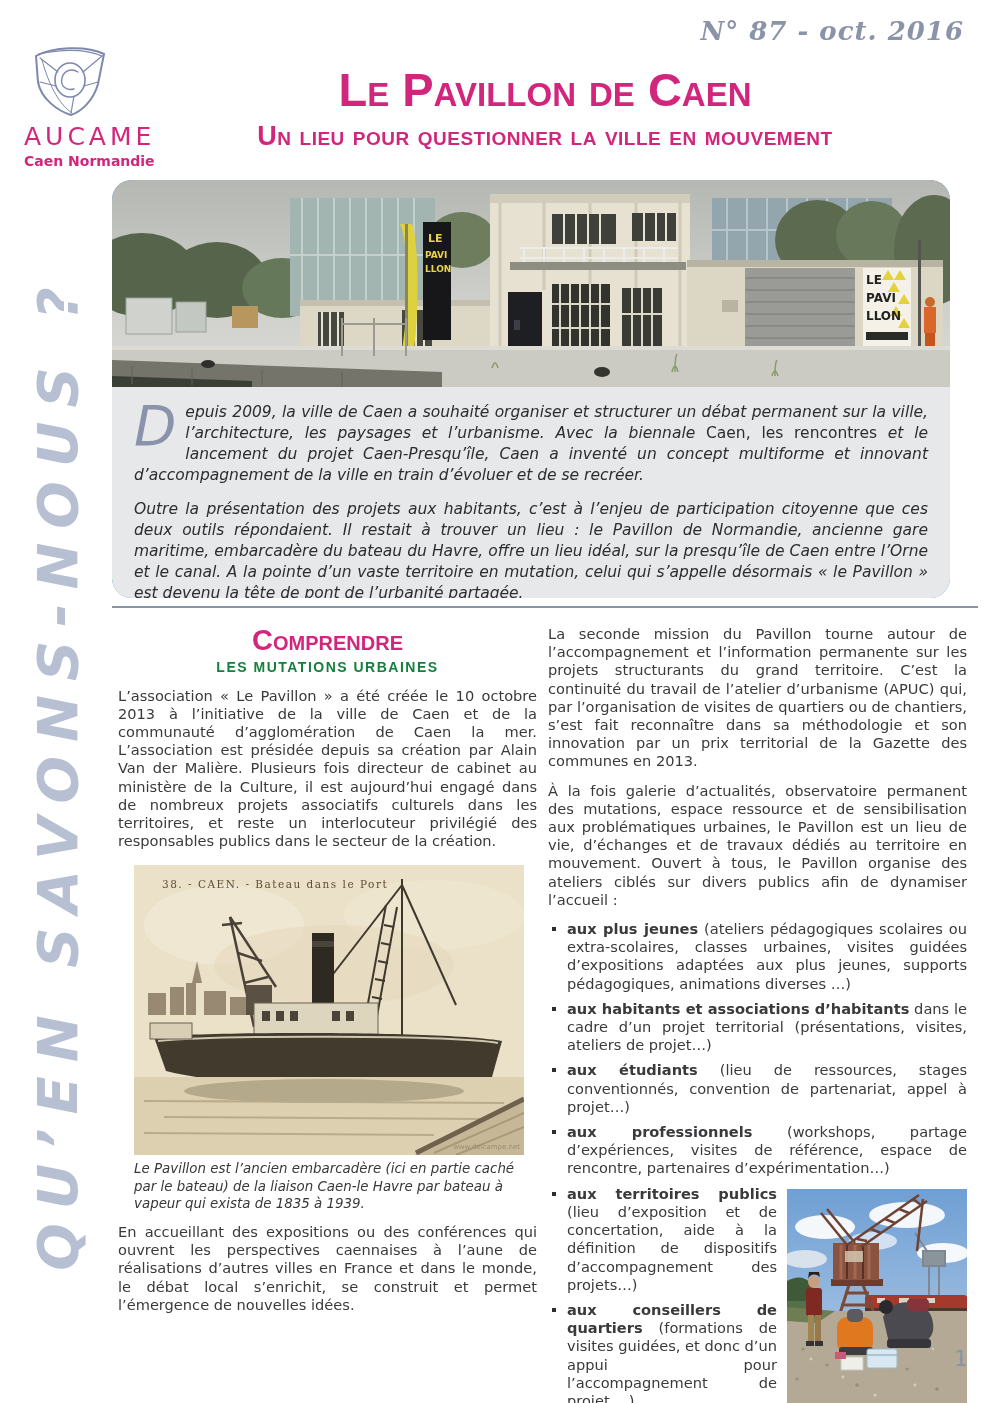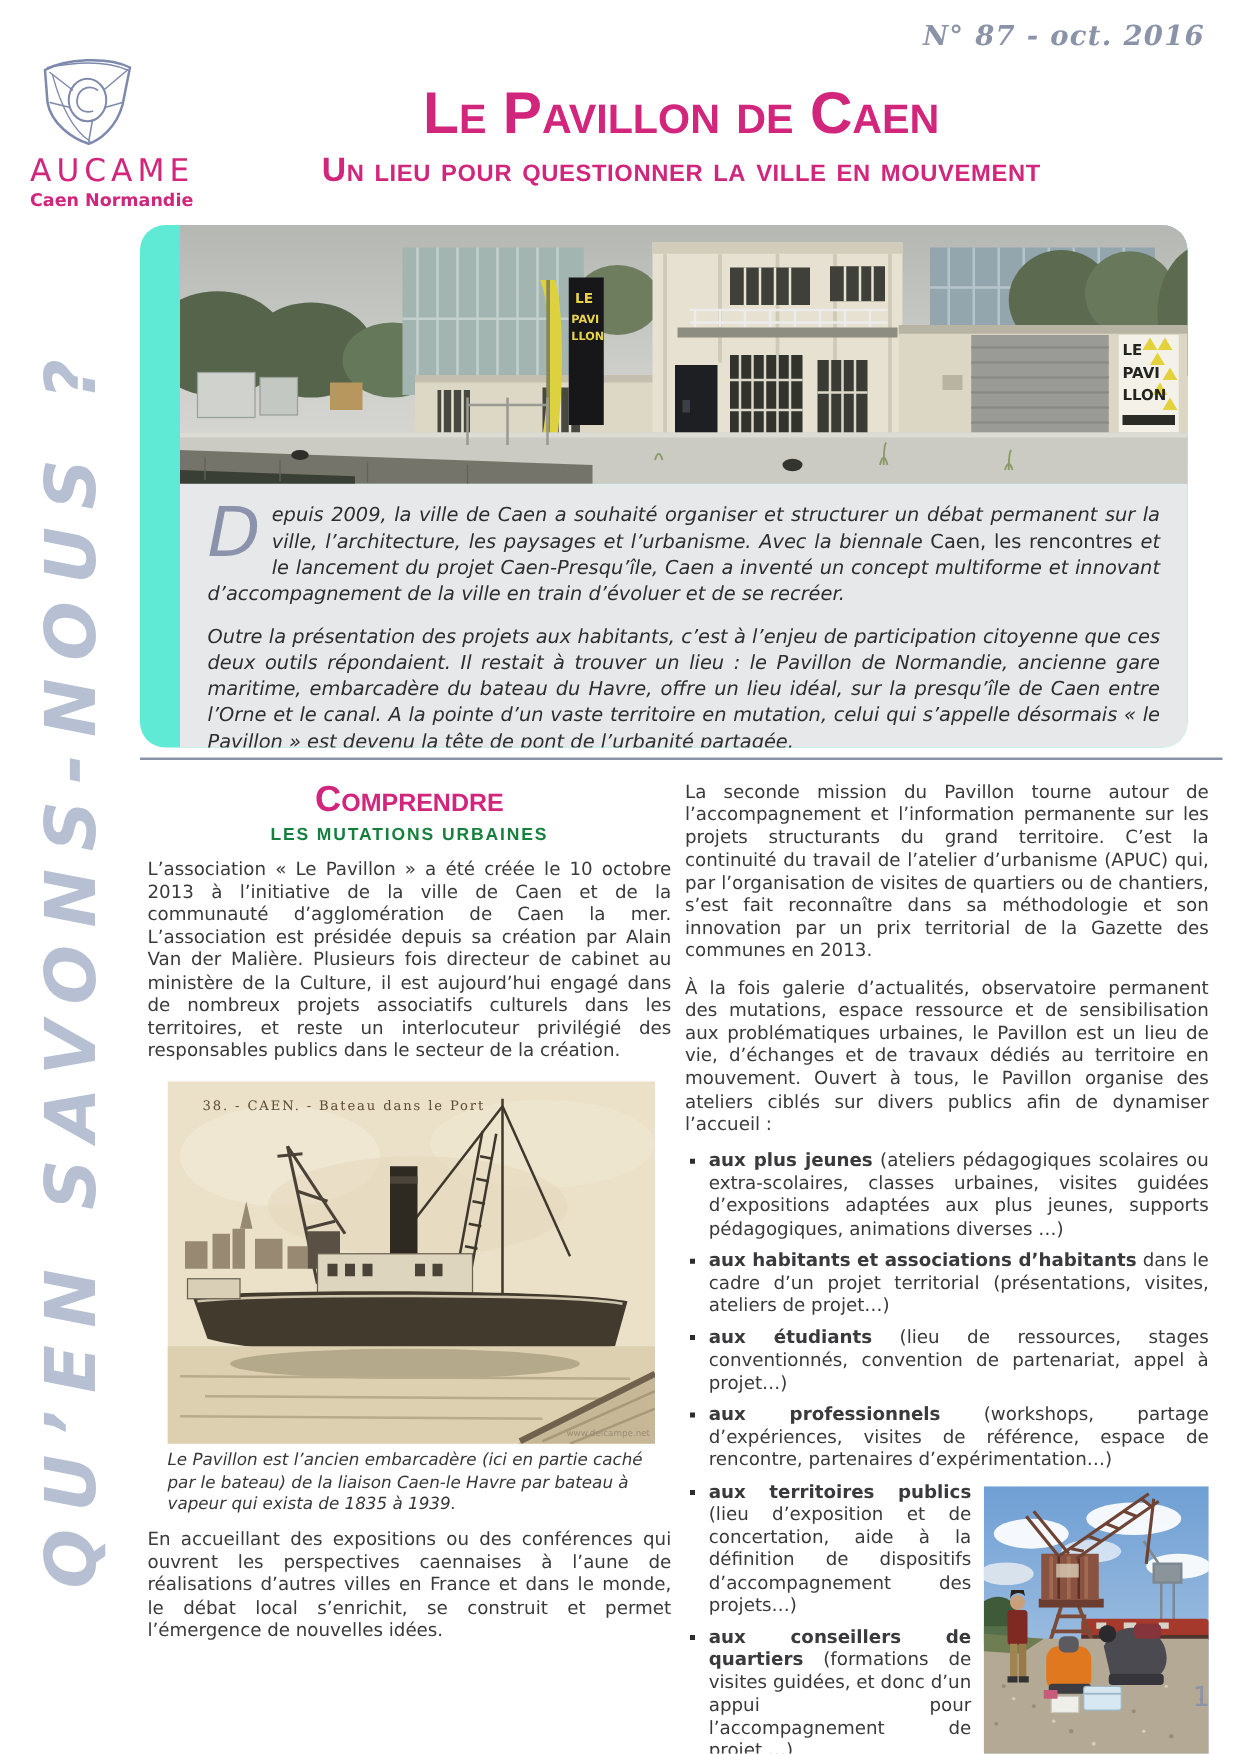--- a/index.html
+++ b/index.html
@@ -8,21 +8,21 @@
     position:relative; width:992px; height:1403px; margin:0 auto;
     background:#ffffff; overflow:hidden;
     font-family:"DejaVu Sans","Liberation Sans",sans-serif;
     color:#2d2d30;
   }
 
   
   .issue {
     position:absolute; top:16px; right:28px;
     font-family:"DejaVu Serif","Liberation Serif",serif;
-    font-style:italic; font-weight:bold; font-size:22px;
+    font-style:italic; font-weight:bold; font-size:26px;
     color:#8a93a8; letter-spacing:1px;
   }
   .logo-block { position:absolute; top:42px; left:24px; width:170px; }
   .logo-sketch { display:block; margin-left:4px; }
   .logo-name {
     font-size:25px; letter-spacing:4px; color:#d2267c;
     font-weight:400; margin-top:2px;
   }
   .logo-sub { font-size:14px; font-weight:bold; color:#d2267c; margin-top:2px; }
 
@@ -43,21 +43,21 @@
     position:absolute; top:740px; left:-521px; width:1156px; height:64px;
     transform:rotate(-90deg); transform-origin:50% 50%;
     text-align:center; white-space:nowrap;
     font-style:italic; font-weight:bold; font-size:56px;
     letter-spacing:14px; color:#b7c0d2;
   }
 
   
   .hero-card {
     position:absolute; left:112px; top:180px; width:838px; height:418px;
-    border-radius:20px; overflow:hidden; background:#5eead4;padding-left:32px;
+    border-radius:20px; overflow:hidden; background:#3b82f6;
   }
   .hero-photo { display:block; width:838px; height:207px; }
   .intro-box { padding:15px 22px 16px 22px; background:#e7e8ea; }
   .intro-box p {
     font-style:italic; font-size:15.5px; line-height:21px;
     text-align:justify; color:#2d2d30;
   }
   .intro-box p + p { margin-top:13px; }
   .dropcap {
     float:left; font-size:55px; line-height:42px;

